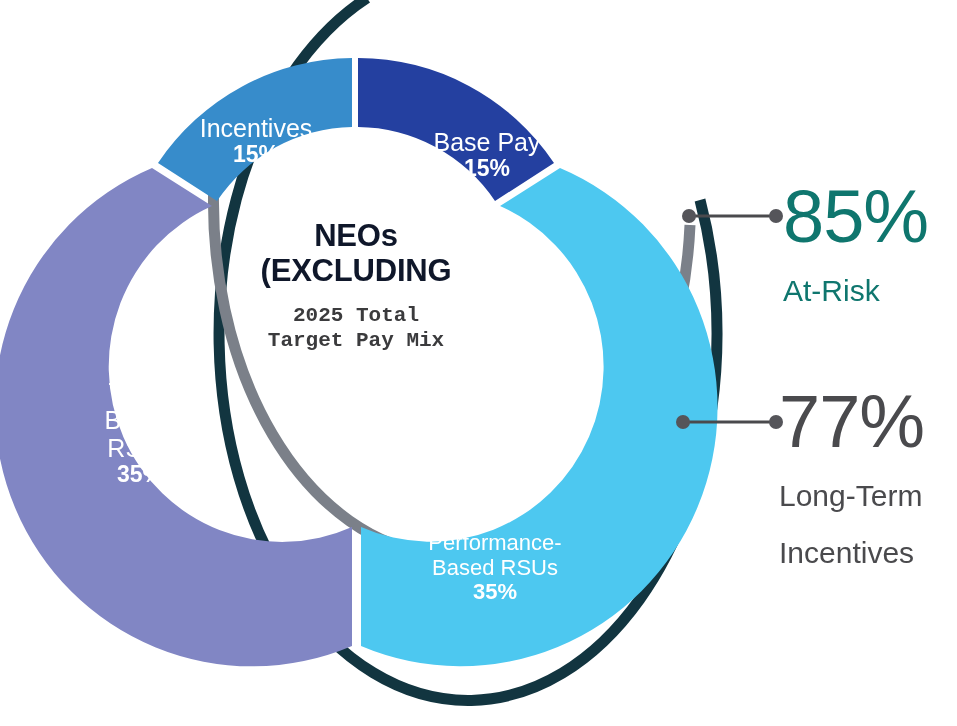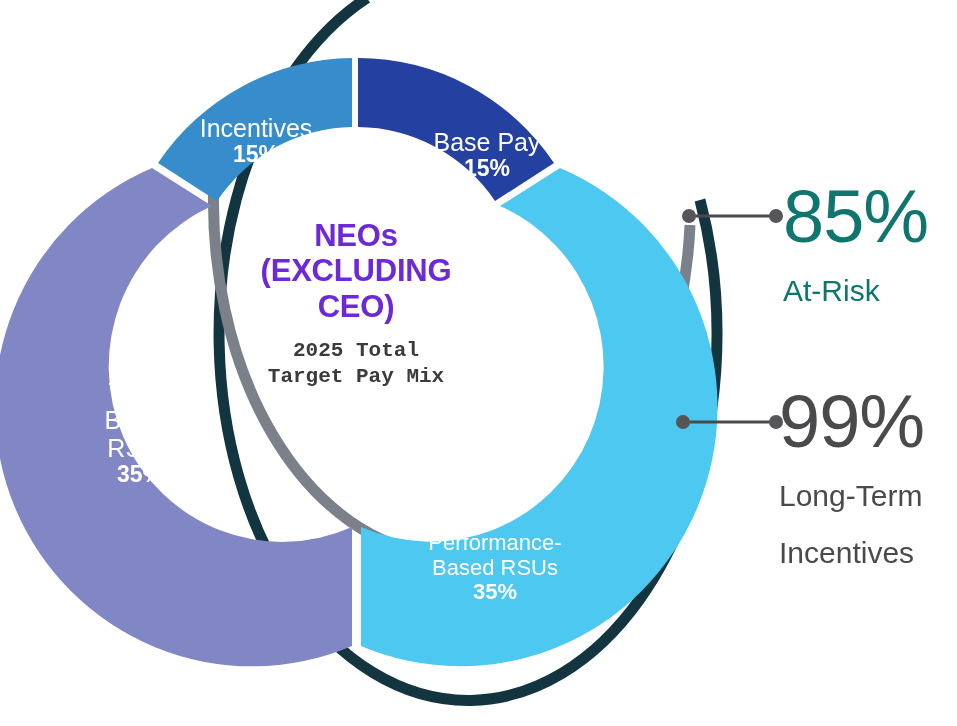--- a/index.html
+++ b/index.html
@@ -191,35 +191,34 @@
     <span class="pct">35%</span>
   </div>
 
   <div class="slice-label" id="label-perf-rsus">
     <span class="lbl">Performance-</span>
     <span class="lbl">Based RSUs</span>
     <span class="pct">35%</span>
   </div>
 
   <div id="center-text">
-    <div id="center-title" style="color: #6d28d9;">
+    <div id="center-title" style="color: #0f172a;">
       <div>NEOs</div>
       <div>(EXCLUDING</div>
-      <div>CEO)</div>
     </div>
     <div id="center-subtitle" style="color: rgb(59, 59, 61); font-family: Liberation Mono, monospace;">
       <div>2025 Total</div>
       <div>Target Pay Mix</div>
     </div>
   </div>
 
   <div class="callout" id="callout-at-risk" style="color: #0f766e;">
     <span class="big">85%</span>
     <span class="sub">At-Risk</span>
   </div>
 
   <div class="callout" id="callout-lti" style="color: rgb(74, 74, 77);">
-    <span class="big">99%</span>
+    <span class="big">77%</span>
     <span class="sub">Long-Term</span>
     <span class="sub">Incentives</span>
   </div>
 
 </div>
 
 </body></html>

